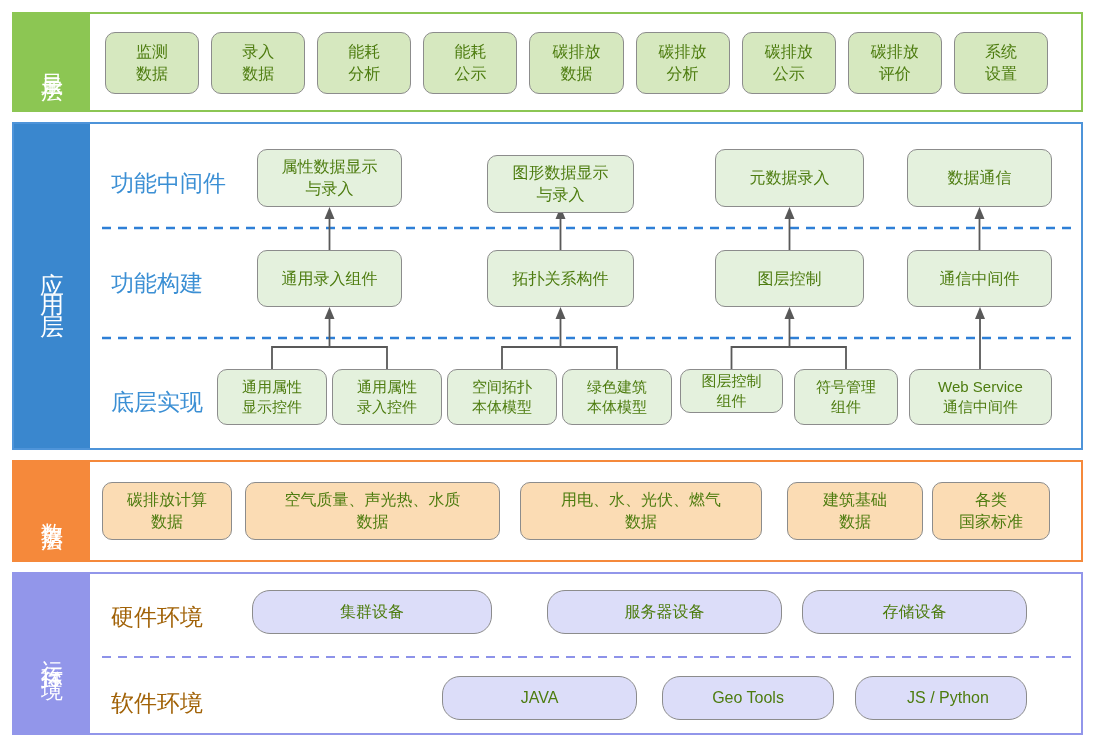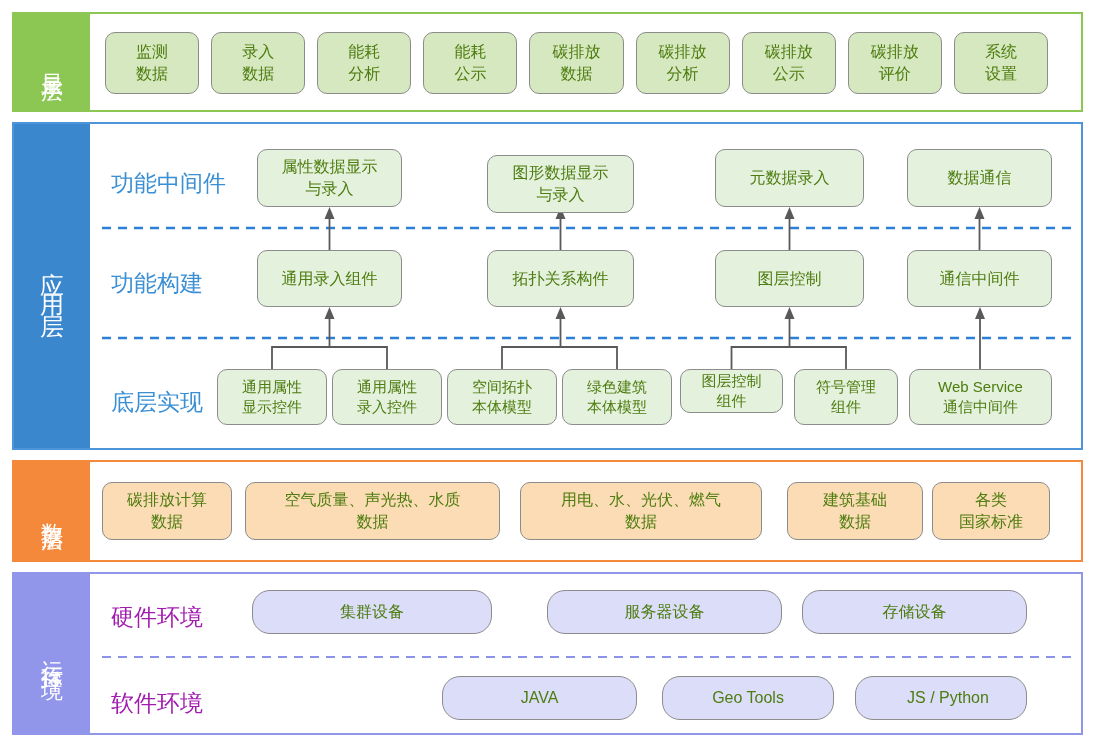--- a/index.html
+++ b/index.html
@@ -32,21 +32,21 @@
   .n-app{background:#e4f1dd;}
   .n-app-s{background:#e4f1dd;font-size:15px;}
   .n-data{background:#fbdcb4;}
   .n-runtime{background:#dcddf9;border-radius:18px;}
 
   .flexrow{position:absolute;display:flex;gap:12px;}
   .flexrow .node{position:relative;flex:1;}
 
   .row-label{position:absolute;font-size:23px;white-space:nowrap;}
   .lbl-app{color:#3b8fd4;}
-  .lbl-runtime{color:#a21caf;}
+  .lbl-runtime{color:#a16207;}
 
   svg.overlay{position:absolute;left:0;top:0;pointer-events:none;}
 </style>
 </head>
 <body>
 
 <div class="section sec-display">
   <div class="sidebar sb-display">
     <span class="vtext vs-3">显示层</span>
   </div>

